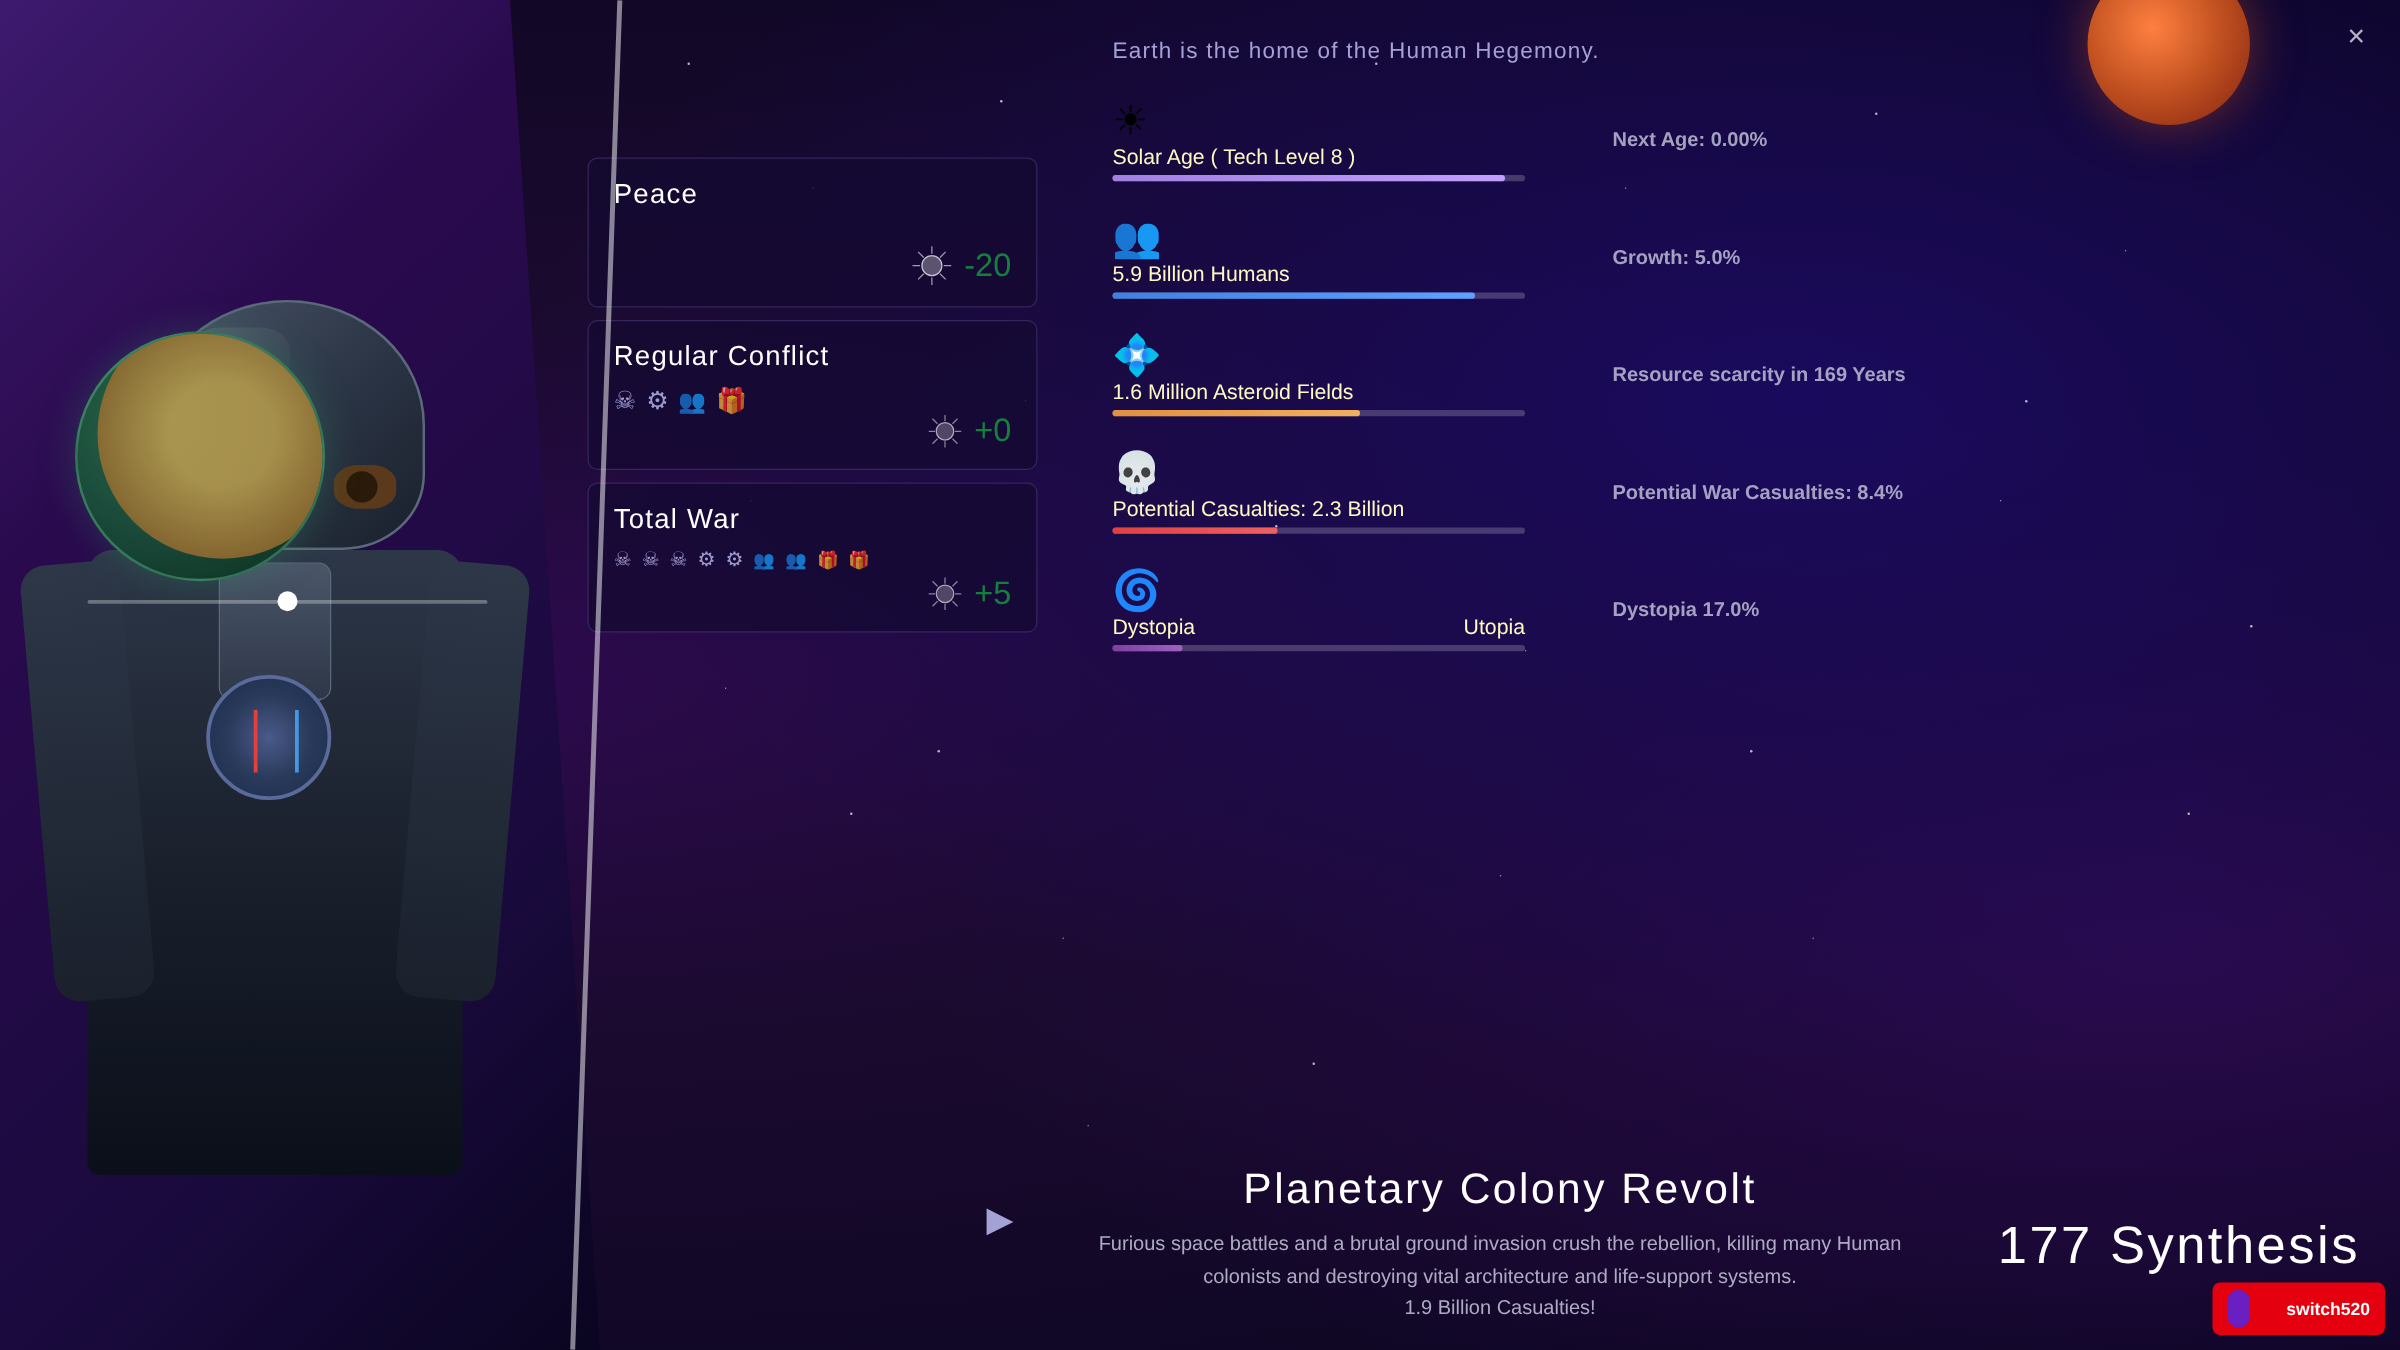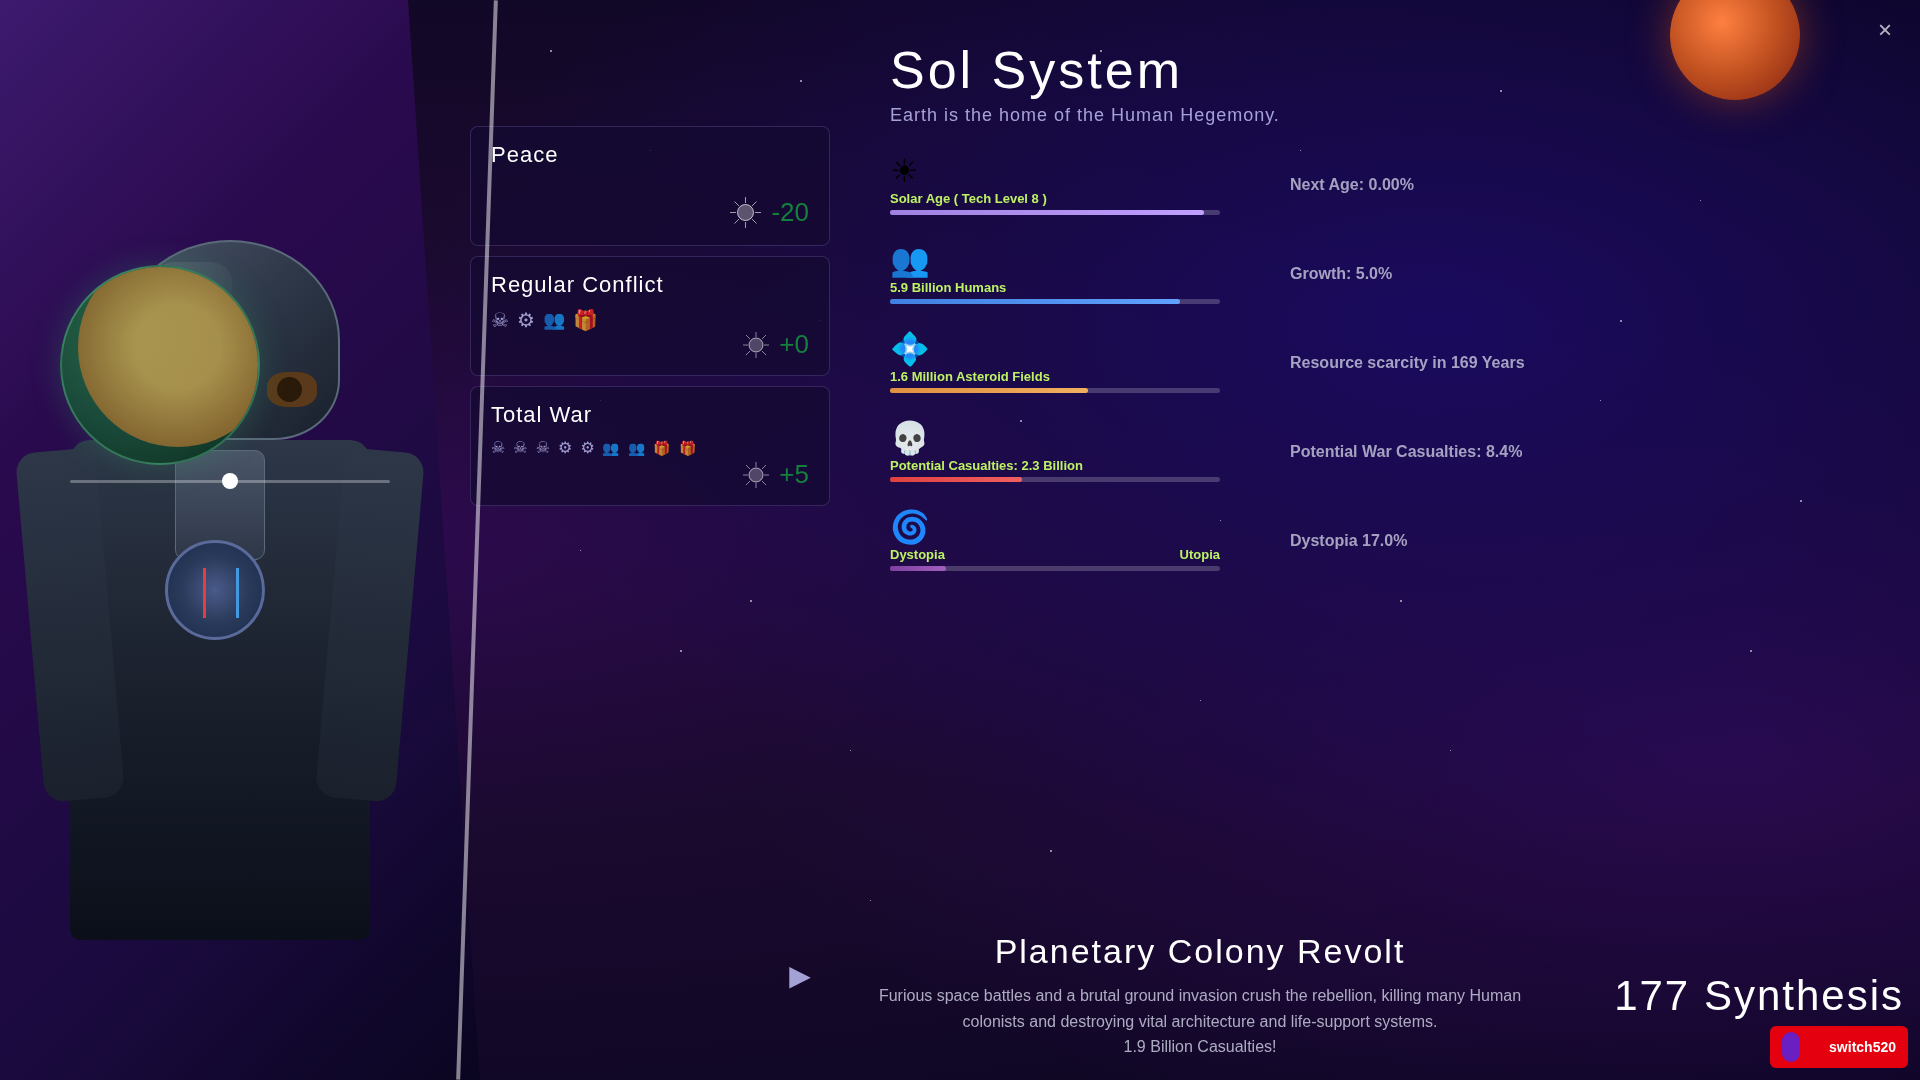--- a/index.html
+++ b/index.html
@@ -347,23 +347,23 @@
     }
 
     .stat-icon-row {
       display: flex;
       align-items: center;
       gap: 12px;
       margin-bottom: 4px;
     }
 
     .stat-label-bold {
-      font-size: 13px;
-      color: #bef264;
-      font-weight: 700;
+      font-size: 17px;
+      color: #fef9c3;
+      font-weight: 400;
     }
 
     .progress-bar-container {
       width: 330px;
       height: 5px;
       background: rgba(255,255,255,0.2);
       border-radius: 3px;
       margin-top: 4px;
     }
 
@@ -468,21 +468,21 @@
       cursor: pointer;
       color: rgba(200, 200, 255, 0.8);
       font-size: 30px;
       z-index: 10;
     }
 
     
     .synthesis-counter {
       position: absolute;
       bottom: 20px;
-      right: 16px;
+      right: 32px;
       font-size: 42px;
       color: white;
       font-weight: 300;
       letter-spacing: 2px;
       z-index: 10;
     }
 
     
     .switch-badge {
       position: absolute;
@@ -686,21 +686,20 @@
           </g>
         </svg>
         <span>+5</span>
       </div>
     </div>
 
   </div>
 
   <div class="info-panel">
 
-    <div class="sol-title">Sol System</div>
     <div class="sol-subtitle">Earth is the home of the Human Hegemony.</div>
 
     <div class="stat-row">
       <div class="stat-left">
         <div class="stat-icon-row">
           <span class="stat-icon-img">☀</span>
         </div>
         <div class="stat-label-bold">Solar Age ( Tech Level 8 )</div>
         <div class="progress-bar-container">
           <div class="progress-bar" style="width:95%;"></div>

